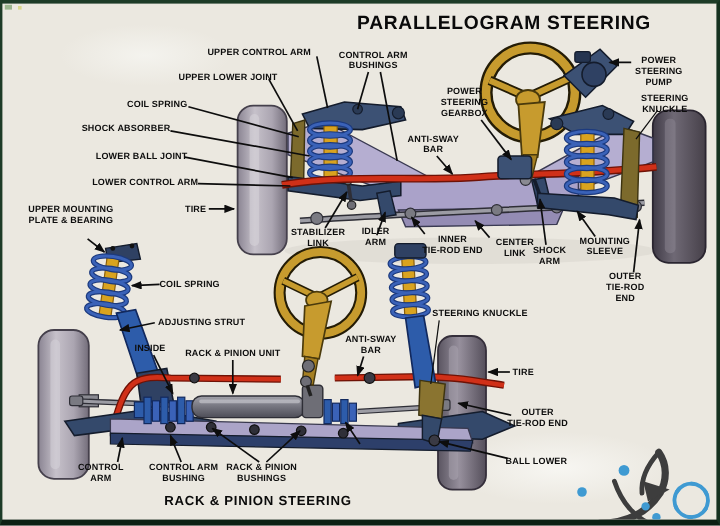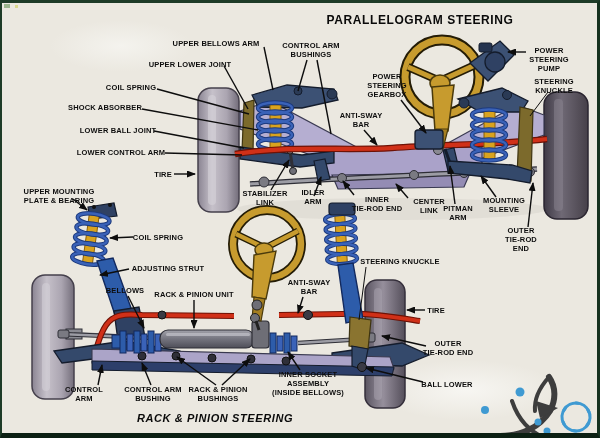--- a/index.html
+++ b/index.html
@@ -19,22 +19,22 @@
     position:absolute;transform:translate(-50%,-50%);
     white-space:pre-line;text-align:center;
     font-weight:bold;font-size:7.5px;line-height:1.2;
     color:#0d0d0d;letter-spacing:.15px;z-index:5;
   }
   .title{
     position:absolute;transform:translate(-50%,-50%);
     font-weight:bold;color:#0a0a0a;letter-spacing:.6px;z-index:5;
     white-space:nowrap;
   }
-  .title.top{font-size:12px;}
-  .title.bottom{font-size:11px;font-style:italic;}
+  .title.top{font-size:16px;}
+  .title.bottom{font-size:11px;}
 </style>
 </head>
 <body>
 
 <div id="stage">
 
 <svg class="illus" width="600" height="438" viewBox="0 0 600 438">
   <defs>
     <marker id="ah" markerUnits="userSpaceOnUse" markerWidth="9" markerHeight="7" refX="8" refY="3.5" orient="auto">
       <path d="M0,0 L9,3.5 L0,7 Z" fill="#0d0d0d"></path>
@@ -374,21 +374,21 @@
       <path d="M 574,400 A 14 14 0 0 1 587,409" transform="rotate(180 574 414)"></path>
       <path d="M 574,400 A 14 14 0 0 1 587,409" transform="rotate(240 574 414)"></path>
       <path d="M 574,400 A 14 14 0 0 1 587,409" transform="rotate(300 574 414)"></path>
     </g>
   </g>
 </svg>
 
 <div class="title top" style="left:418px;top:17px">PARALLELOGRAM STEERING</div>
 <div class="title bottom" style="left:213px;top:415px">RACK &amp; PINION STEERING</div>
 
-<div class="lbl" style="left:214px;top:40px">UPPER BELLOWS ARM</div>
+<div class="lbl" style="left:214px;top:40px">UPPER CONTROL ARM</div>
 <div class="lbl" style="left:188px;top:61px">UPPER LOWER JOINT</div>
 <div class="lbl" style="left:309px;top:47px">CONTROL ARM
 BUSHINGS</div>
 <div class="lbl" style="left:129px;top:84px">COIL SPRING</div>
 <div class="lbl" style="left:103px;top:104px">SHOCK ABSORBER</div>
 <div class="lbl" style="left:116px;top:127px">LOWER BALL JOINT</div>
 <div class="lbl" style="left:119px;top:149px">LOWER CONTROL ARM</div>
 <div class="lbl" style="left:161px;top:171px">TIRE</div>
 <div class="lbl" style="left:547px;top:56px">POWER
 STEERING
@@ -400,44 +400,41 @@
 <div class="lbl" style="left:359px;top:117px">ANTI-SWAY
 BAR</div>
 <div class="lbl" style="left:263px;top:195px">STABILIZER
 LINK</div>
 <div class="lbl" style="left:311px;top:194px">IDLER
 ARM</div>
 <div class="lbl" style="left:375px;top:201px">INNER
 TIE-ROD END</div>
 <div class="lbl" style="left:427px;top:203px">CENTER
 LINK</div>
-<div class="lbl" style="left:456px;top:210px">PITMAN
+<div class="lbl" style="left:456px;top:210px">SHOCK
 ARM</div>
 <div class="lbl" style="left:502px;top:202px">MOUNTING
 SLEEVE</div>
 <div class="lbl" style="left:519px;top:236px">OUTER
 TIE-ROD
 END</div>
 
-<div class="lbl" style="left:57px;top:193px">UPPER MOUNTING
+<div class="lbl" style="left:57px;top:176px">UPPER MOUNTING
 PLATE &amp; BEARING</div>
 <div class="lbl" style="left:156px;top:234px">COIL SPRING</div>
 <div class="lbl" style="left:166px;top:265px">ADJUSTING STRUT</div>
-<div class="lbl" style="left:123px;top:287px">BELLOWS</div>
+<div class="lbl" style="left:123px;top:287px">INSIDE</div>
 <div class="lbl" style="left:192px;top:291px">RACK &amp; PINION UNIT</div>
 <div class="lbl" style="left:307px;top:284px">ANTI-SWAY
 BAR</div>
 <div class="lbl" style="left:398px;top:258px">STEERING KNUCKLE</div>
 <div class="lbl" style="left:434px;top:307px">TIRE</div>
 <div class="lbl" style="left:446px;top:345px">OUTER
 TIE-ROD END</div>
 <div class="lbl" style="left:445px;top:381px">BALL LOWER</div>
 <div class="lbl" style="left:82px;top:391px">CONTROL
 ARM</div>
 <div class="lbl" style="left:151px;top:391px">CONTROL ARM
 BUSHING</div>
 <div class="lbl" style="left:216px;top:391px">RACK &amp; PINION
 BUSHINGS</div>
-<div class="lbl" style="left:306px;top:380px">INNER SOCKET
-ASSEMBLY
-(INSIDE BELLOWS)</div>
 
 </div>
 
 </body></html>

